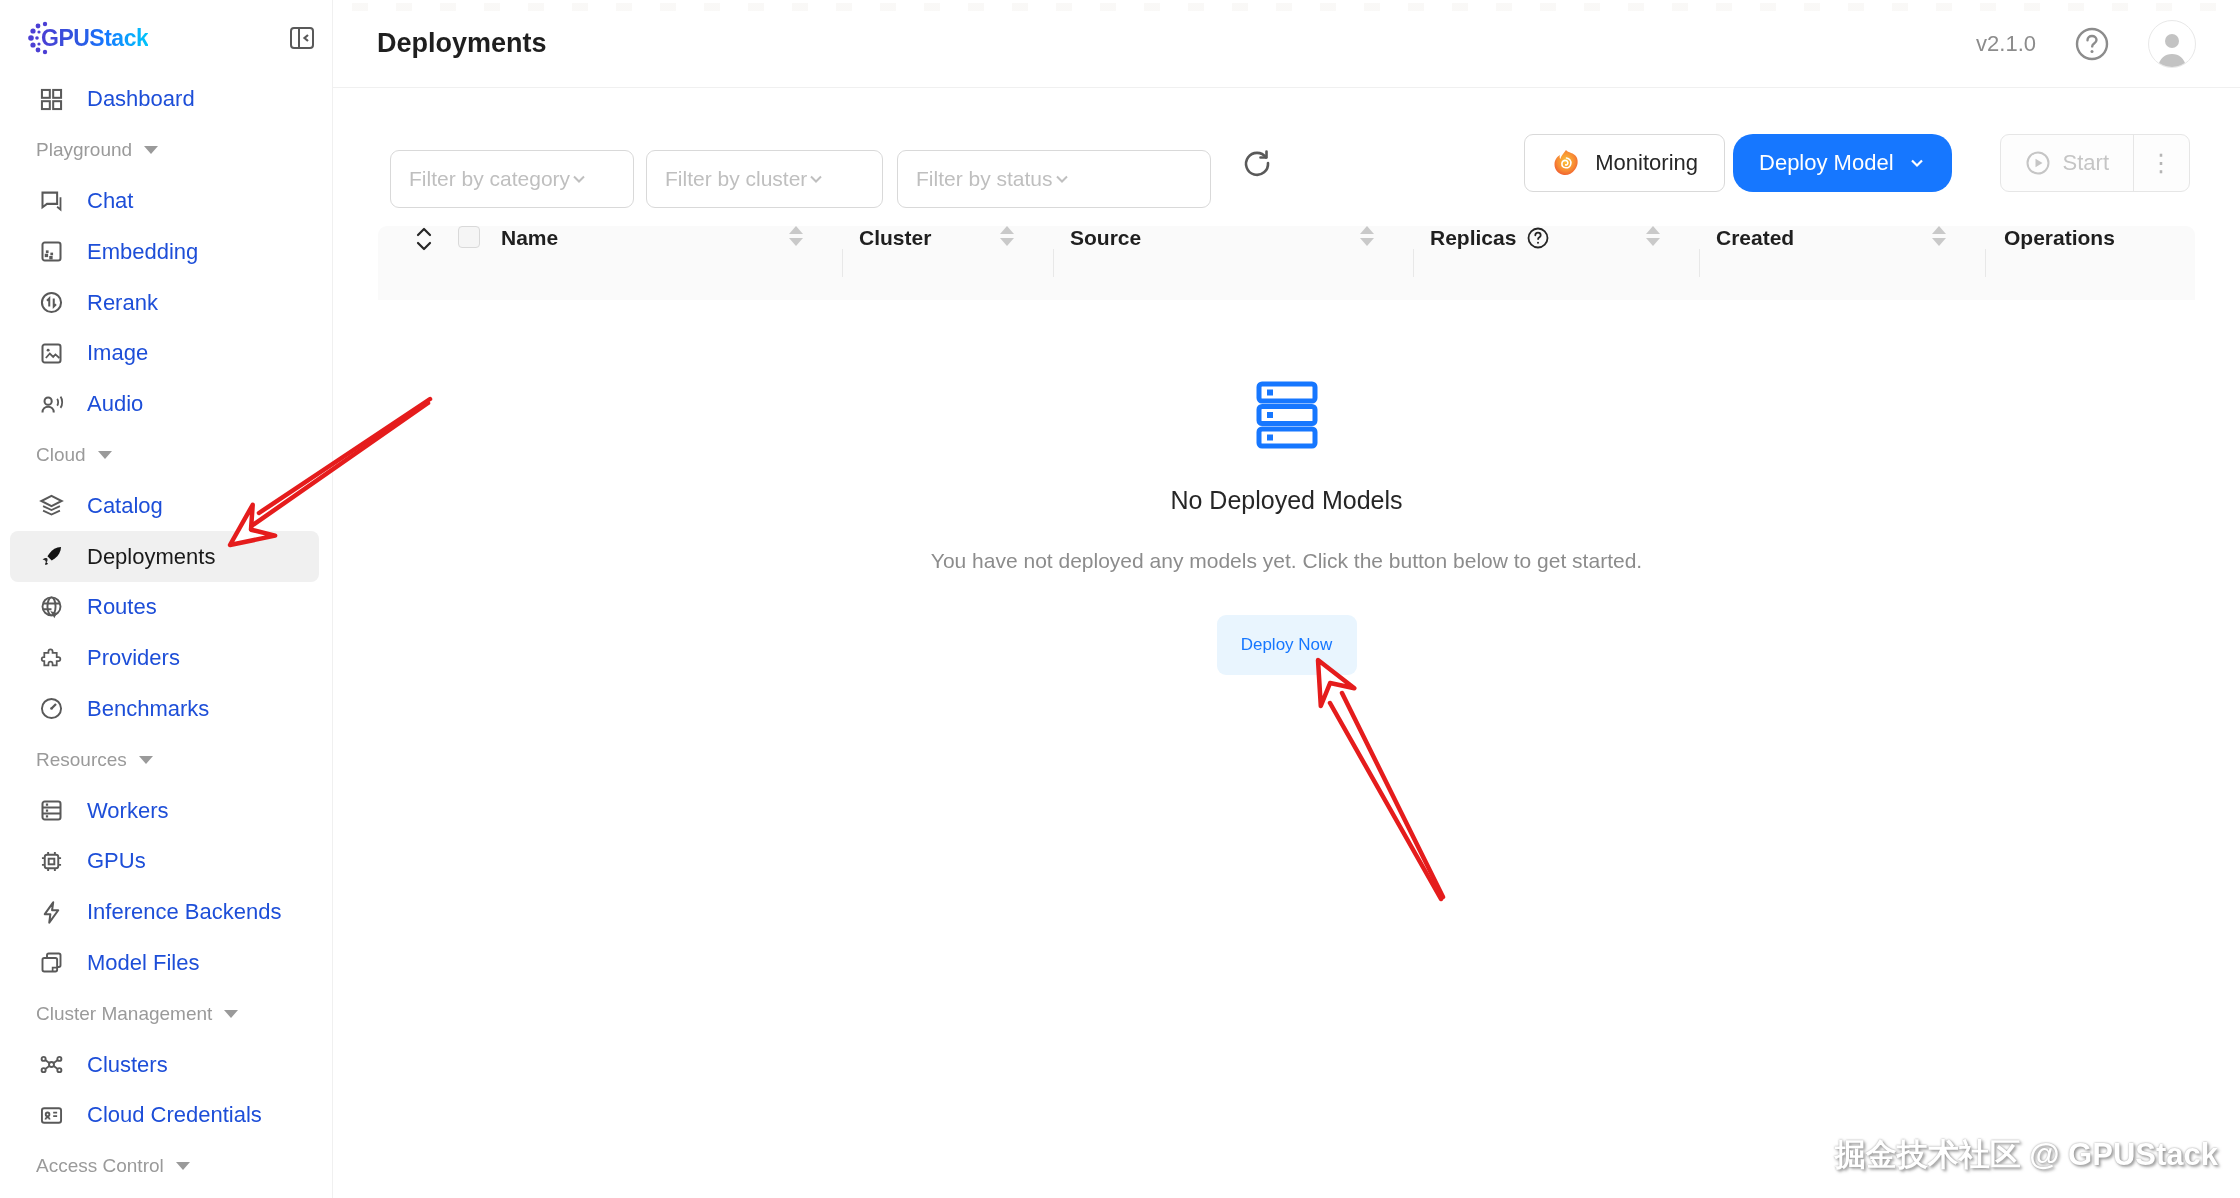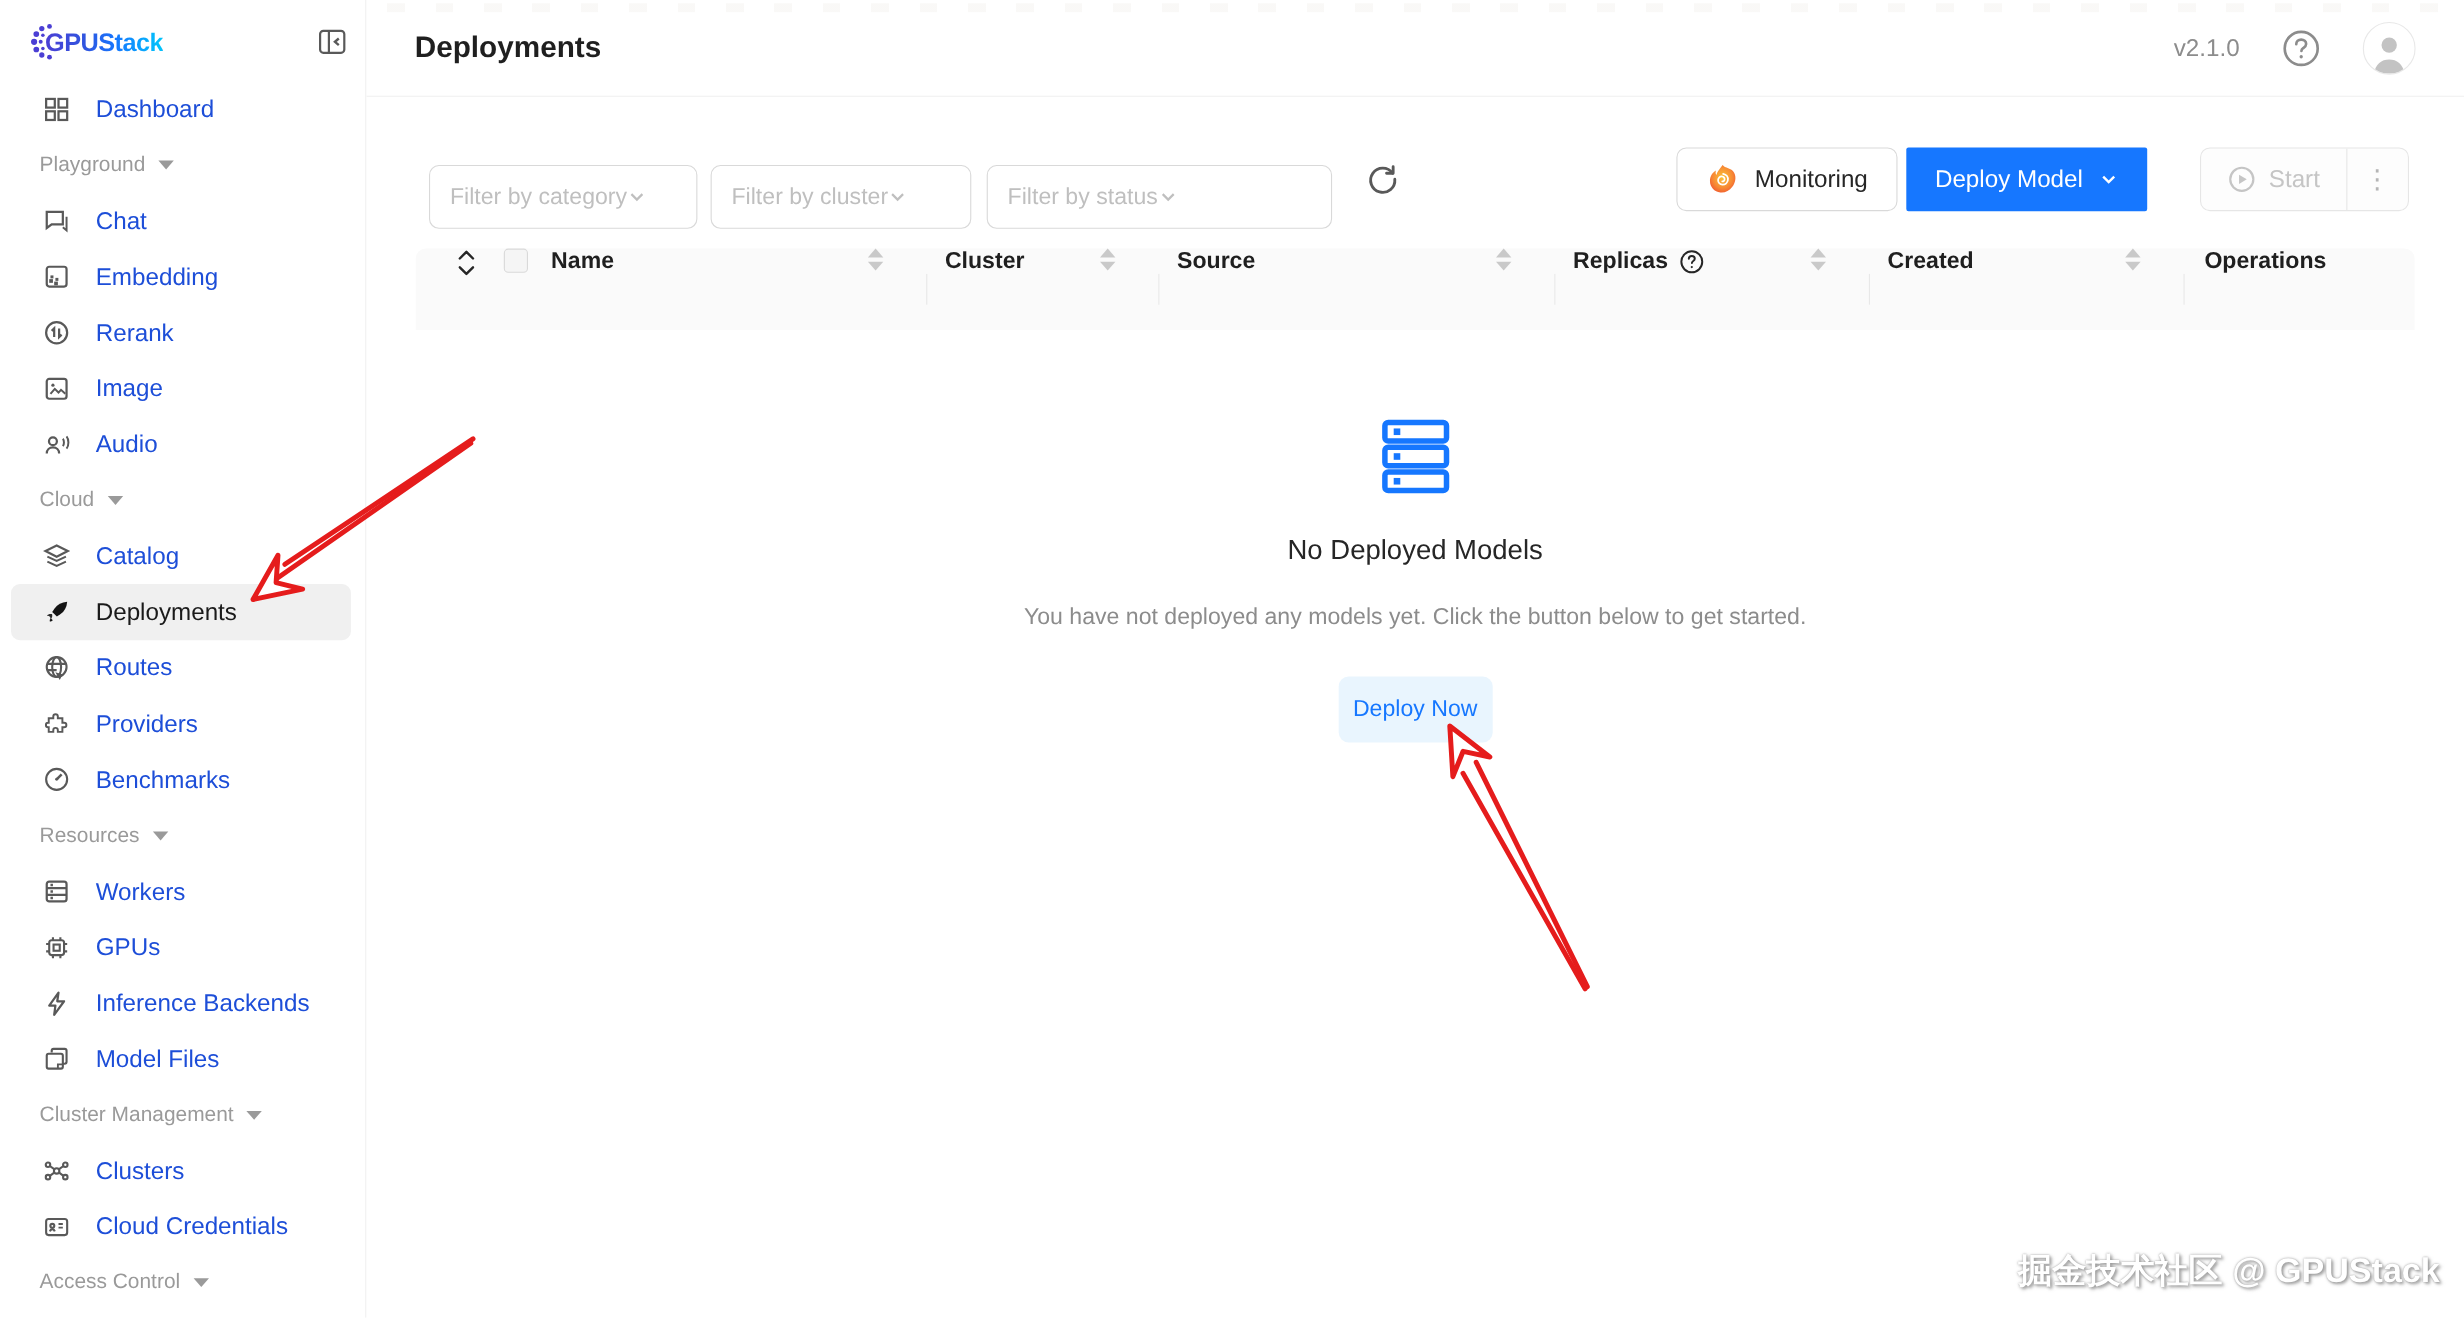--- a/index.html
+++ b/index.html
@@ -44,21 +44,21 @@
   .f-input input::placeholder { color:#bfbfbf; }
   .f-select { cursor:pointer;margin-top:32px; }
   .sel-cat { width:244px; margin-left:12px; }
   .sel-clu { width:237px; margin-left:12px; }
   .sel-sta { width:314px; margin-left:14px; }
   .search-ic { width:22px; height:22px; margin-right:10px; color:#bfbfbf; flex:0 0 auto; }
   .chev { width:18px; height:18px; color:#bfbfbf; flex:0 0 auto; }
   .refresh-btn { width:32px; height:32px; margin-left:30px; color:#595959; cursor:pointer; }
   .toolbar .spacer { flex:1; }
   .btn-monitoring { height:58px; padding:0 26px; border:1px solid #d9d9d9; border-radius:9px; background:#fff; display:flex; align-items:center; gap:14px; font-size:22px; color:#262626; cursor:pointer; }
-  .btn-deploy { height:58px; margin-left:8px; padding:17px 26px; border:0; border-radius:2px; background:#1677ff; color:#fff; display:flex; align-items:center; gap:14px; font-size:22px; cursor:pointer; }
+  .btn-deploy { height:58px; margin-left:8px; padding:17px 26px; border:0; border-radius:20px; background:#1677ff; color:#fff; display:flex; align-items:center; gap:14px; font-size:22px; cursor:pointer; }
   .btn-deploy .chev-w { width:18px; height:18px; color:#fff; }
   .btn-group { height:58px; margin-left:48px; border:1px solid #e6e6e6; border-radius:9px; background:#fdfdfd; display:flex; align-items:center; overflow:hidden; }
   .btn-start { height:100%; padding:0 24px; display:flex; align-items:center; gap:12px; color:#c5c5c5; font-size:22px; cursor:not-allowed; }
   .btn-more { height:100%; width:56px; display:flex; align-items:center; justify-content:center; border-left:1px solid #e6e6e6; color:#b5b5b5; font-size:24px; letter-spacing:1px; cursor:not-allowed; }
 
   
   .thead { position:absolute; top:226px; left:45px; width:1817px; height:74px; background:#fafafa; border-radius:9px 9px 0 0; display:flex; align-items:center; font-size:21px; font-weight:700; color:#1f1f1f; }
   .th { display:flex; align-items:flex-start; height:100%; position:relative; }
   .th .lbl { white-space:nowrap; }
   .th-tools { width:123px; padding-left:36px; gap:24px; }
@@ -74,21 +74,21 @@
   .tri-dn { width:0; height:0; border-left:7px solid transparent; border-right:7px solid transparent; border-top:8px solid #c9c9c9; }
   .checkbox { width:22px; height:22px; border:1.5px solid #d9d9d9; background:#f5f5f5; border-radius:4px; cursor:pointer; }
   .sortall { width:20px; height:26px; color:#262626; cursor:pointer; }
   .q-ic { width:24px; height:24px; margin-left:10px; color:#262626; cursor:pointer; flex:0 0 auto; }
 
   
   .empty { position:absolute; top:380px; left:45px; width:1817px; display:flex; flex-direction:column; align-items:center; }
   .empty-icon { width:68px; height:70px; color:#1677ff; }
   .empty-title { margin-top:36px; font-size:25px; color:#262626; }
   .empty-desc { margin-top:34px; font-size:21px; color:#8c8c8c; }
-  .btn-deploy-now { margin-top:42px; height:60px; width:140px; border:0; border-radius:9px; background:#e9f5fe; color:#1677ff; font-size:21px; font-family:inherit; cursor:pointer; }
+  .btn-deploy-now { margin-top:42px; height:60px; width:140px; border:0; border-radius:9px; background:#e9f5fe; color:#1677ff; font-size:17px; font-family:inherit; cursor:pointer; }
 
   
   .overlay { position:absolute; inset:0; width:2240px; height:1198px; z-index:9; pointer-events:none; }
 
   
   .watermark { position:absolute; right:22px; bottom:22px; font-size:31px; font-weight:700; color:#ffffff;
     text-shadow:0 0 2px rgba(140,140,140,.9), 2px 2px 3px rgba(130,130,130,.75); z-index:8; }
 </style>
 </head>
 <body>

